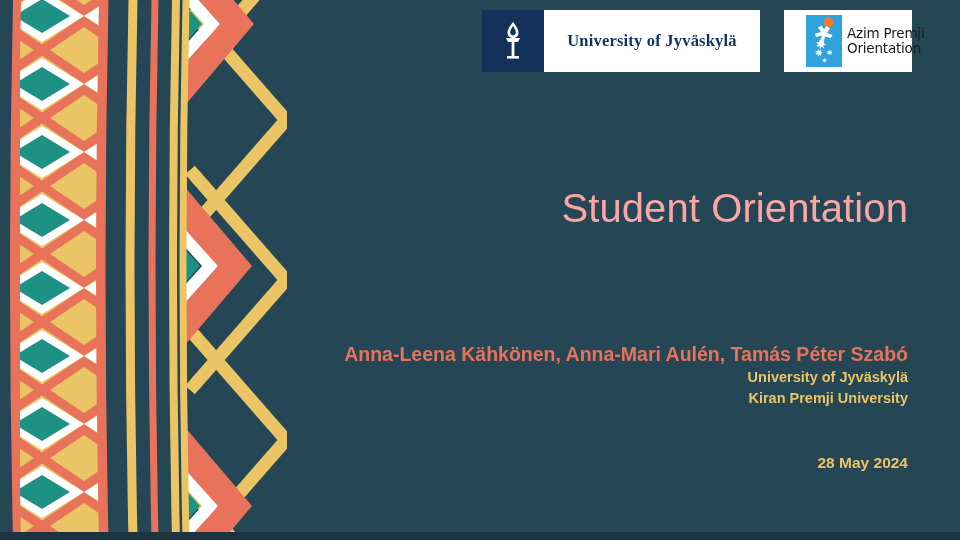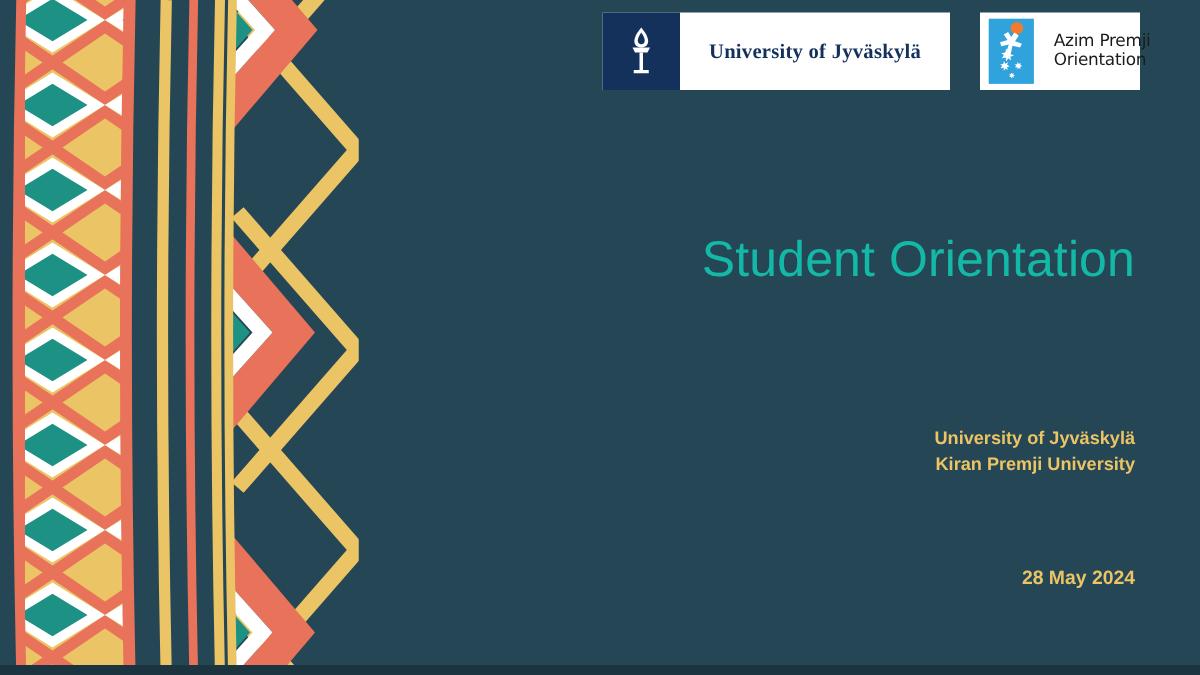--- a/index.html
+++ b/index.html
@@ -63,22 +63,22 @@
     color: #14315c;
     font-family: "Liberation Serif", serif;
     font-weight: bold;
     font-size: 16.5px;
     letter-spacing: 0.2px;
     white-space: nowrap;
   }
   #apu-logo {
     width: 128px;
     height: 62px;
-    padding: 4px 7px;
-    gap: 16px;
+    padding: 4px 22px;
+    gap: 5px;
   }
   #apu-mark {
     width: 36px;
     height: 52px;
     background: #31A3DC;
     position: relative;
     flex: 0 0 auto;
   }
   #apu-wordmark {
     color: #1a1a1a;
@@ -89,21 +89,21 @@
     white-space: nowrap;
   }
 
   
   #title {
     position: absolute;
     left: 300px;
     top: 183px;
     width: 608px;
     text-align: right;
-    color: #14b8a6;
+    color: #fca5a5;
     font-size: 40px;
     font-weight: normal;
     letter-spacing: 0.1px;
     line-height: 50px;
     white-space: nowrap;
   }
 
   
   #credits {
     position: absolute;
@@ -253,19 +253,20 @@
         <div>Azim Premji</div>
         <div>Orientation</div>
       </div>
     </div>
 
   </div>
 
   <div id="title">Student Orientation</div>
 
   <div id="credits">
+    <div class="author-line">Anna-Leena Kähkönen, Anna-Mari Aulén, Tamás Péter Szabó</div>
     <div class="affil-line">University of Jyväskylä</div>
     <div class="affil-line">Kiran Premji University</div>
   </div>
 
   <div id="date-line">28 May 2024</div>
 
 </div>
 
 </body></html>

